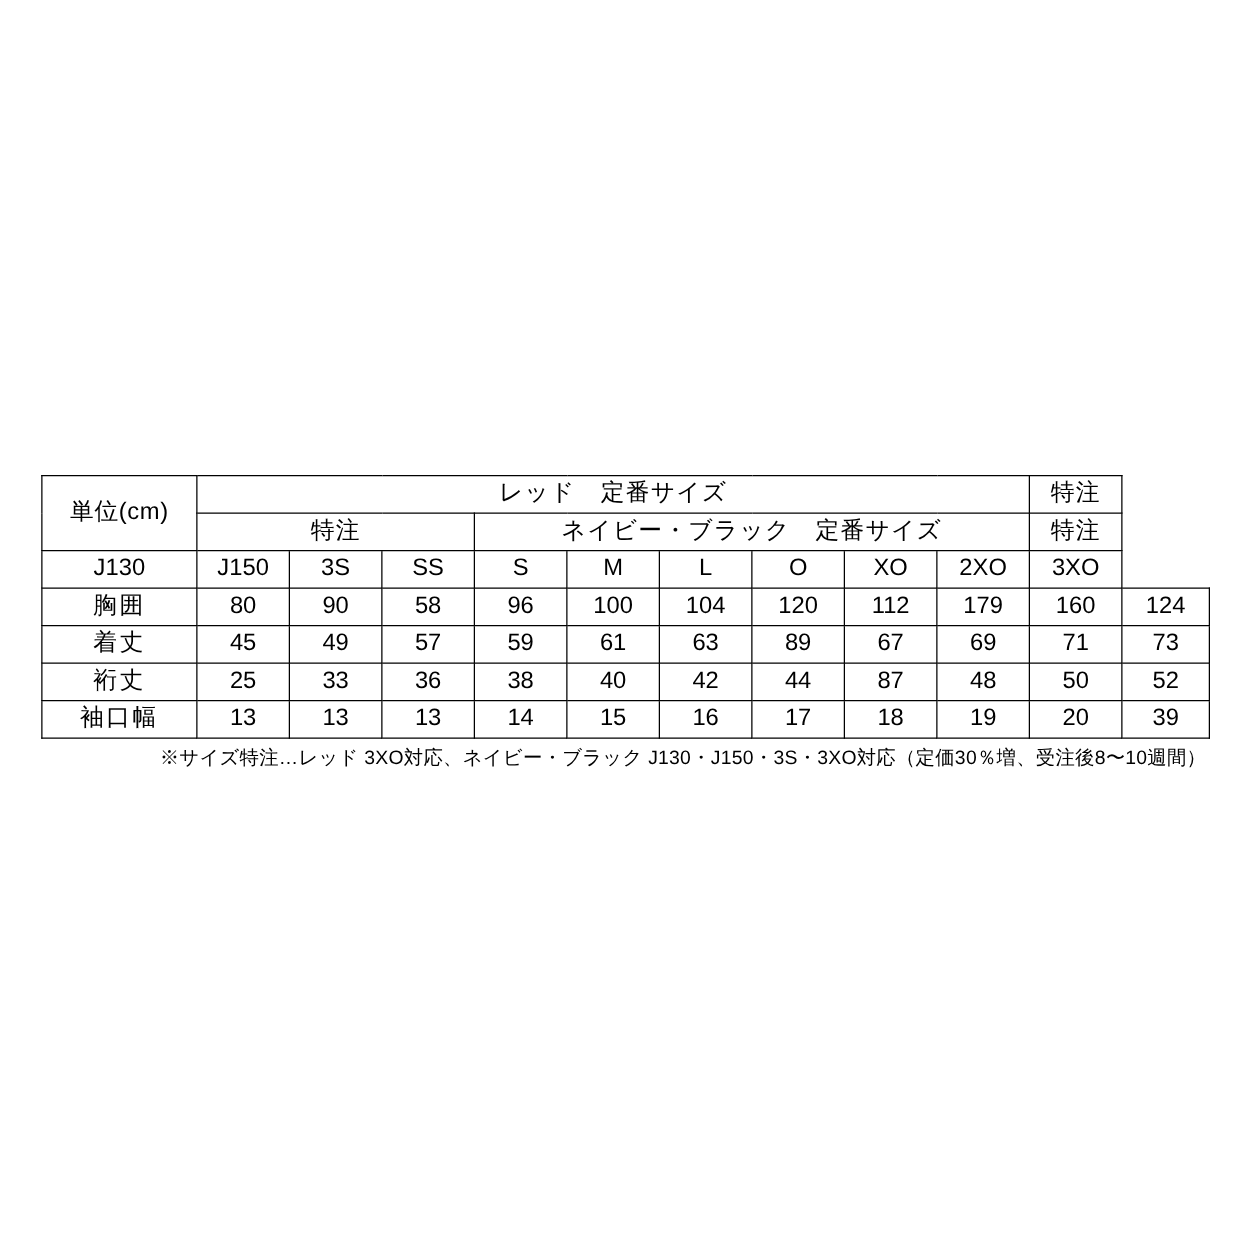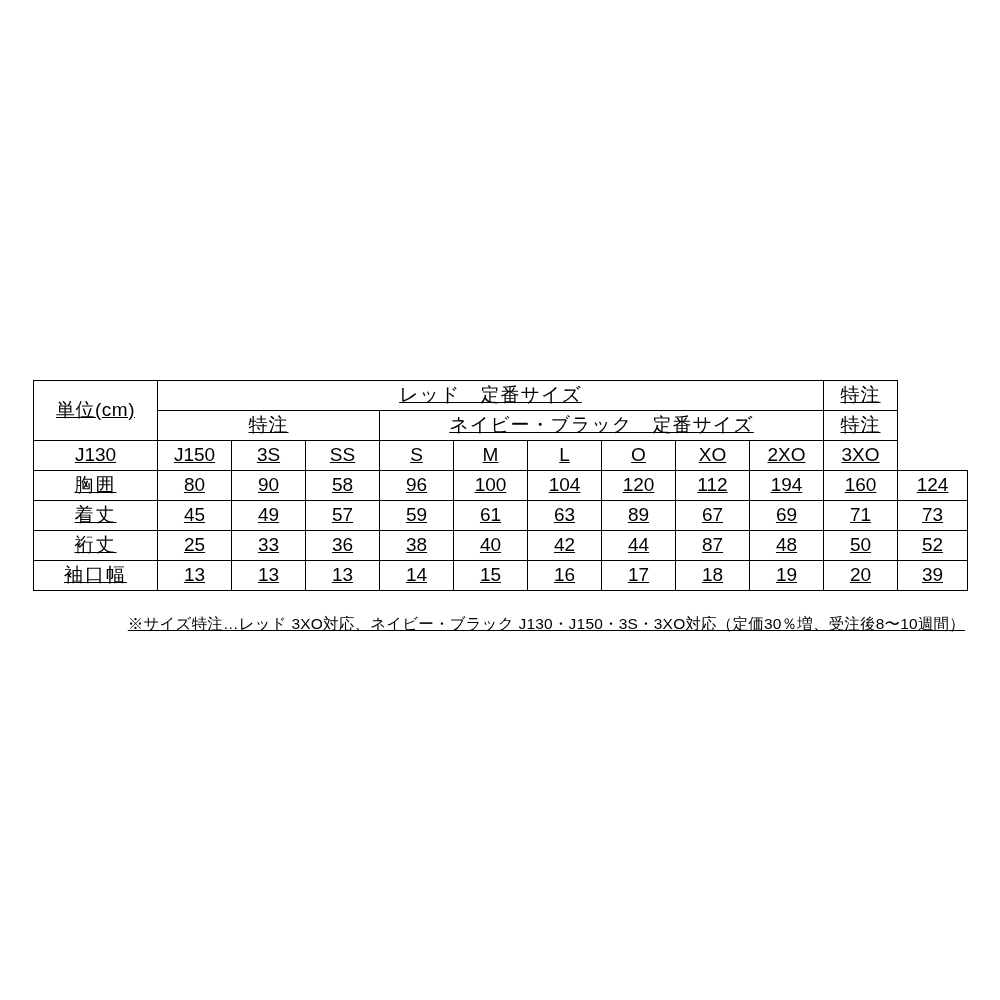--- a/index.html
+++ b/index.html
@@ -17,21 +17,20 @@
   #page {
     position: relative;
     width: 1000px;
     height: 1000px;
   }
   #table-wrap {
     position: absolute;
     left: 33px;
     top: 380px;
     width: 934px;
-    text-decoration: underline;
   }
   table.size-table {
     border-collapse: collapse;
     table-layout: fixed;
     width: 934px;
     background: #ffffff;
   }
   table.size-table td {
     border: 1px solid #000000;
     text-align: center;
@@ -54,21 +53,21 @@
     font-size: 19px;
     letter-spacing: 2px;
   }
   td.sizecode {
     font-size: 19px;
   }
   td.value {
     font-size: 19px;
   }
   .note {
-    margin-top: 23px;
+    margin-top: 5px;
     text-align: right;
     font-size: 15.5px;
     letter-spacing: 0.2px;
     padding-right: 2px;
   }
 </style>
 </head>
 <body>
 
 <div id="page">
@@ -116,21 +115,21 @@
         <tr>
           <td class="row-label">胸囲</td>
           <td class="value">80</td>
           <td class="value">90</td>
           <td class="value">58</td>
           <td class="value">96</td>
           <td class="value">100</td>
           <td class="value">104</td>
           <td class="value">120</td>
           <td class="value">112</td>
-          <td class="value">194</td>
+          <td class="value">179</td>
           <td class="value">160</td>
           <td class="value">124</td>
         </tr>
 
         <tr>
           <td class="row-label">着丈</td>
           <td class="value">45</td>
           <td class="value">49</td>
           <td class="value">57</td>
           <td class="value">59</td>

